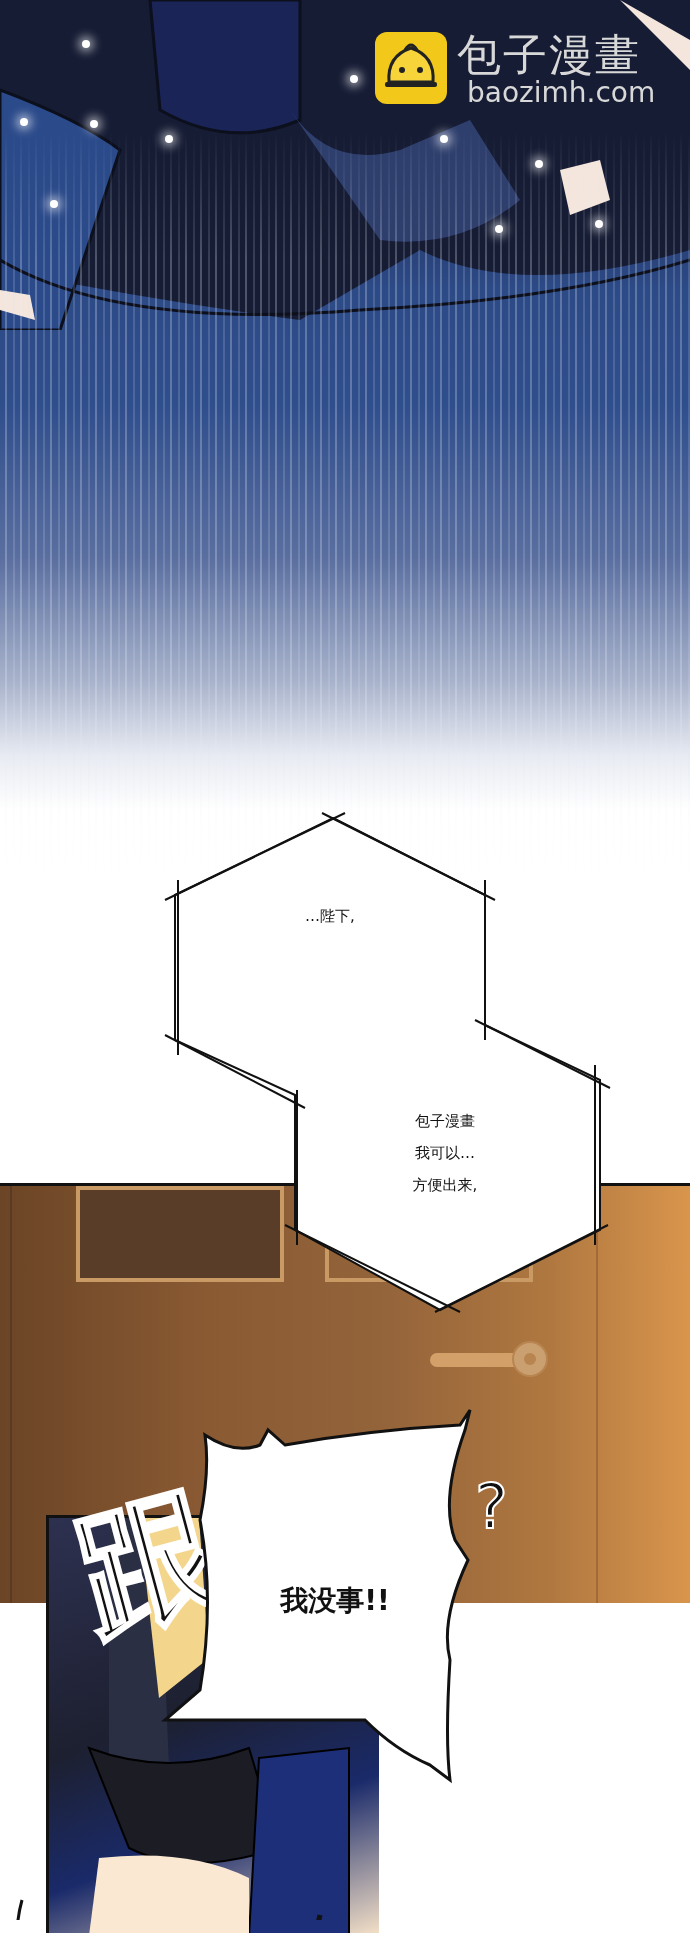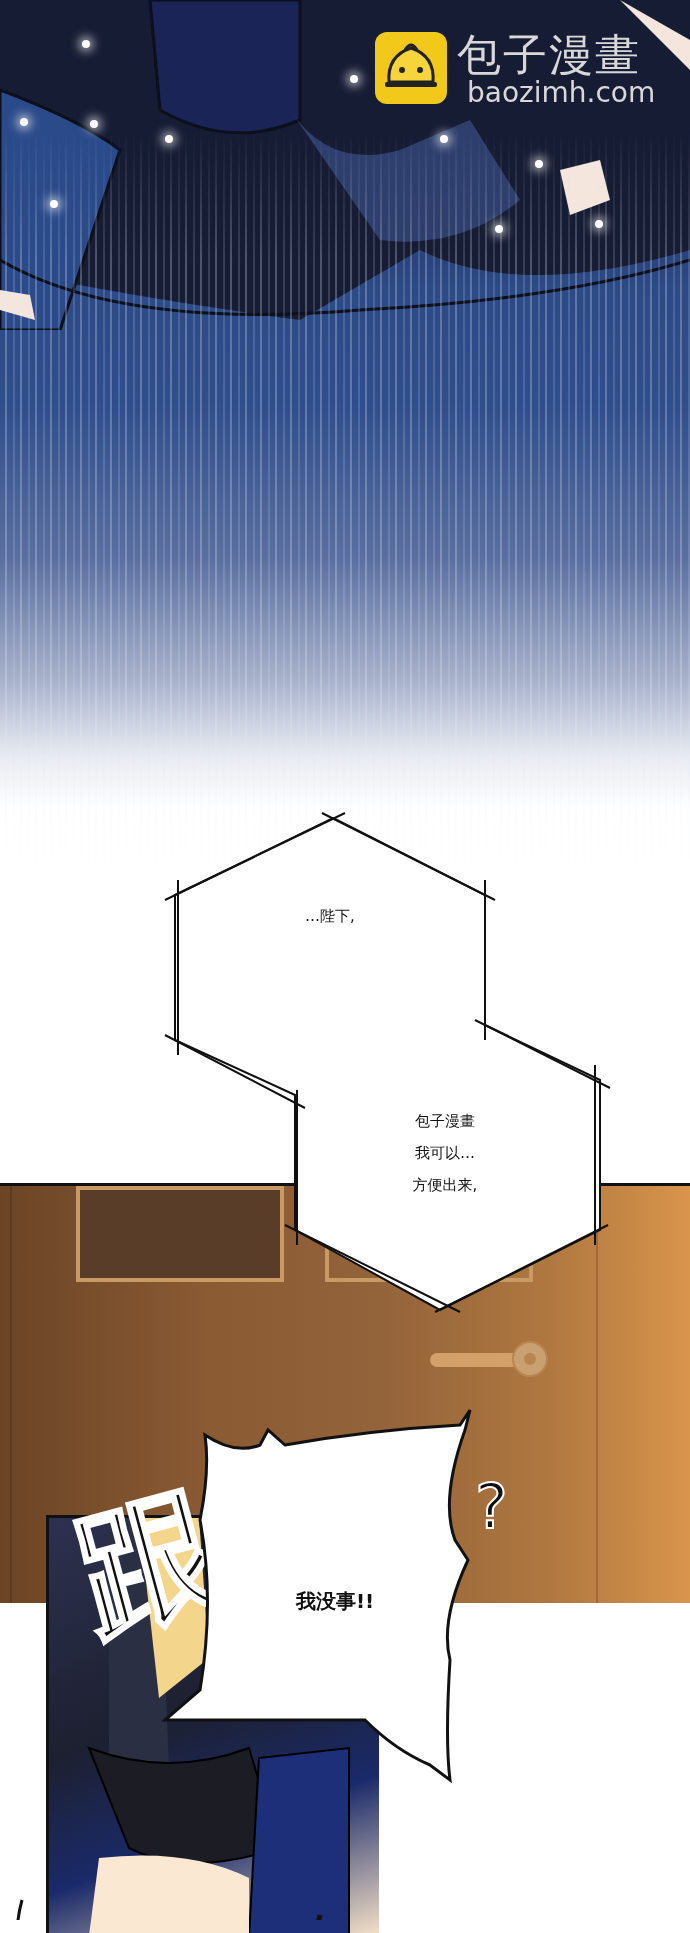--- a/index.html
+++ b/index.html
@@ -16,21 +16,21 @@
   
   #panel-door{left:0;top:1183px;width:690px;height:417px;border-top:3px solid #111;
     background:linear-gradient(to right,#6b4526 0%,#8a5a33 30%,#93633a 55%,#b07840 80%,#d9954c 100%);}
   .door-frame{position:absolute;top:0;width:200px;height:88px;border:4px solid #c99a64;background:#5a3d28;}
   .knob{position:absolute;left:430px;top:155px;width:120px;height:36px;}
   
   #panel-char{left:46px;top:1515px;width:330px;height:418px;border-left:3px solid #111;border-top:3px solid #111;
     background:linear-gradient(160deg,#2d3150 0%,#1d2030 45%,#1a2a6a 70%,#f6e2c8 100%);overflow:hidden;}
   
   .bubble-text{position:absolute;text-align:center;color:#111;font-size:15px;line-height:32px;}
-  .shout{font-weight:bold;font-size:20px;}
+  .shout{font-weight:bold;font-size:28px;}
   
   #watermark{left:375px;top:32px;width:300px;height:80px;}
   .logo-box{position:absolute;left:0;top:0;width:72px;height:72px;border-radius:12px;background:#f2c81a;}
   .wm-title{position:absolute;left:82px;top:-6px;font-size:44px;color:#d8d8d8;letter-spacing:2px;font-weight:normal;}
   .wm-url{position:absolute;left:92px;top:44px;font-size:28px;color:#d8d8d8;}
   .sfx{position:absolute;font-weight:bold;color:#111;-webkit-text-stroke:2px #fff;}
 </style>
 </head>
 <body>
 

